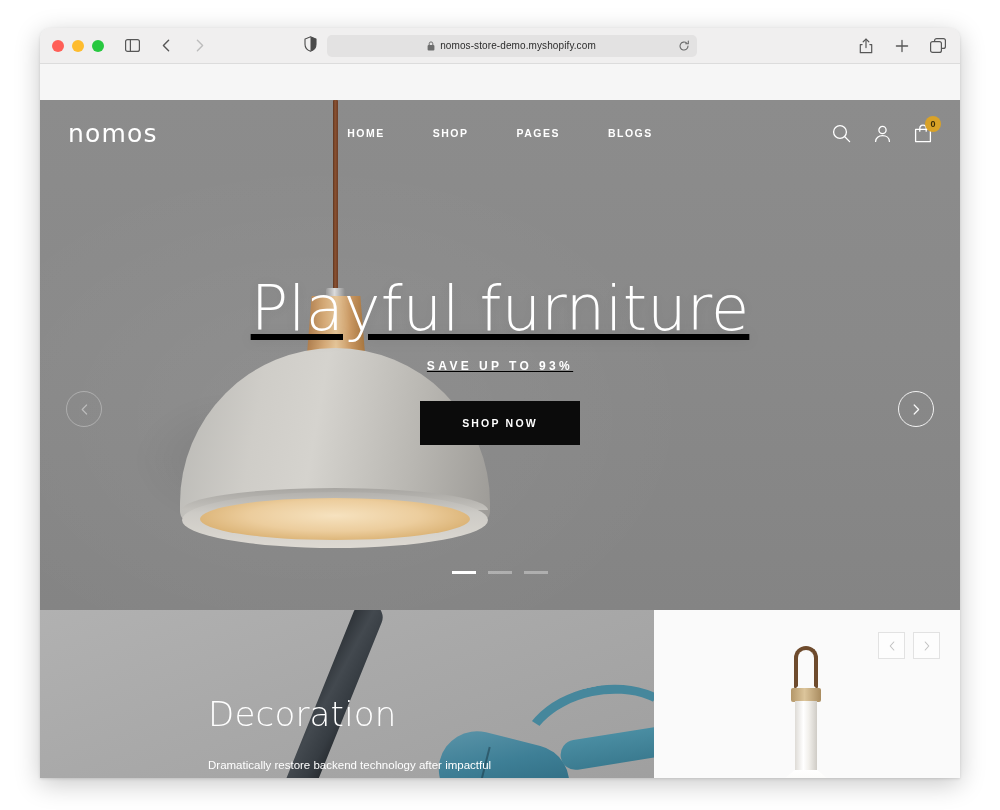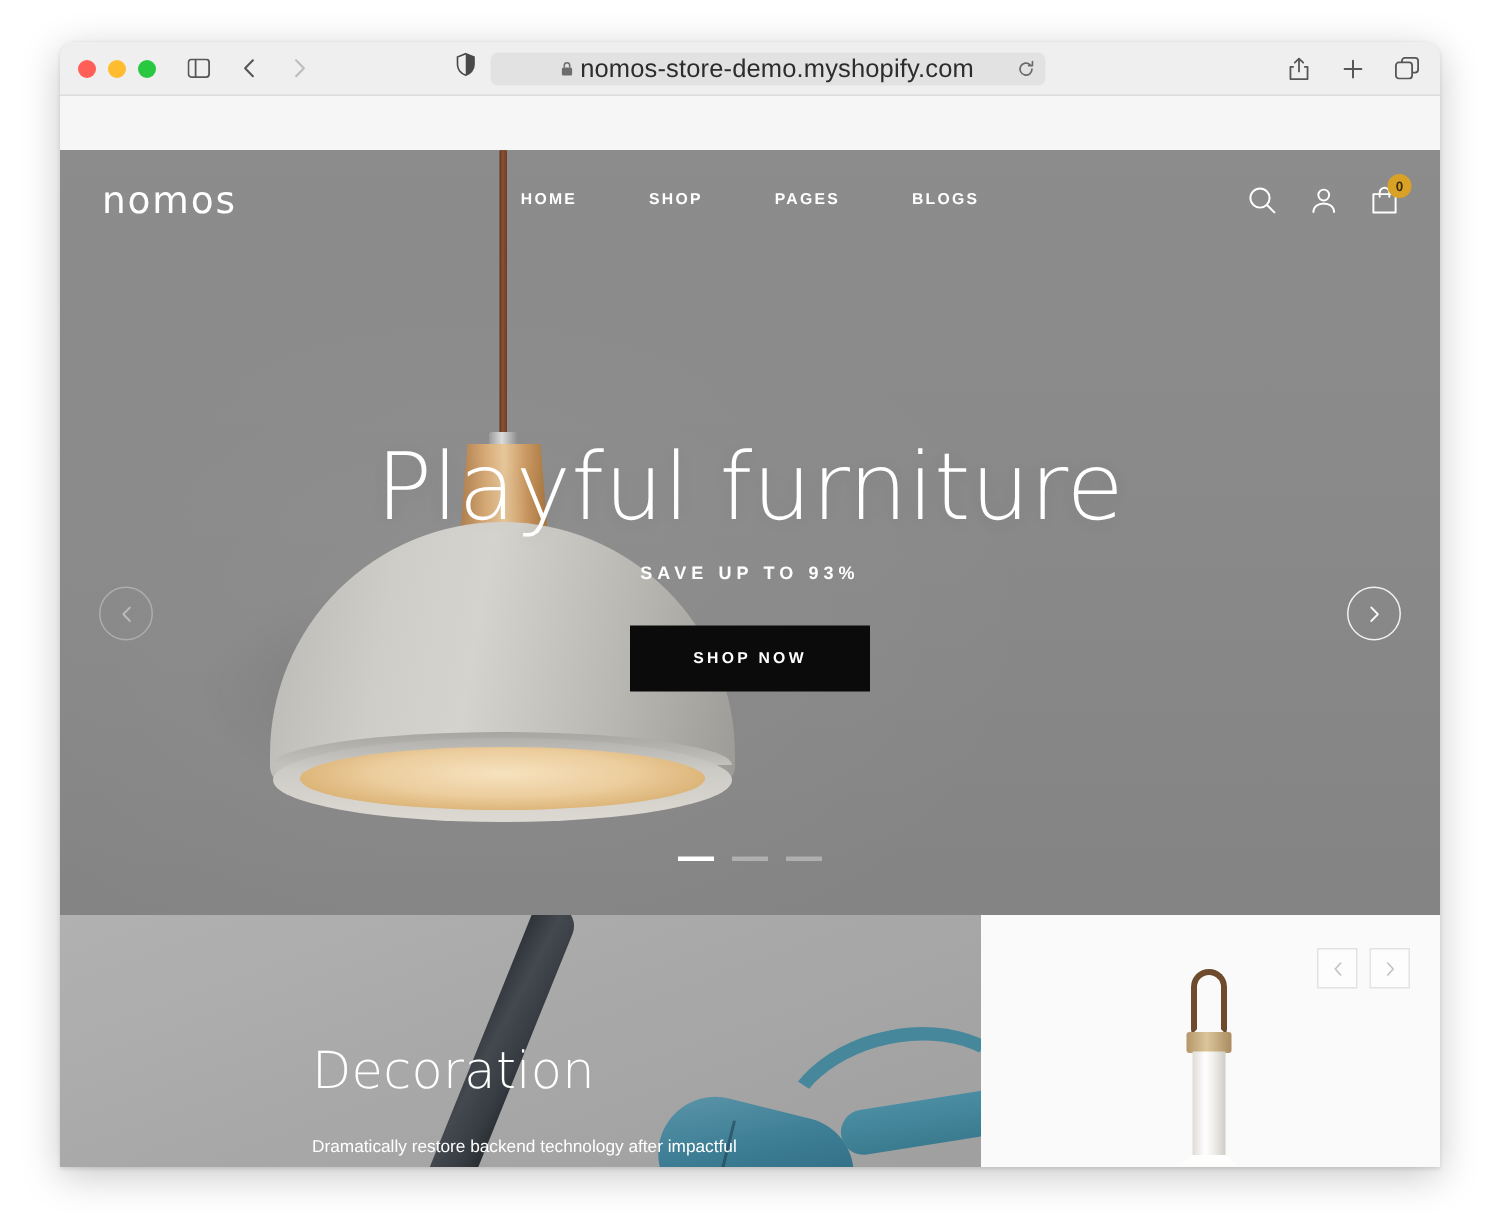--- a/index.html
+++ b/index.html
@@ -66,21 +66,21 @@
     background: #e3e2e2;
     border-radius: 5px;
     display: flex;
     align-items: center;
     justify-content: center;
     position: relative;
     padding: 0 22px;
   }
   .addressbar .lock { margin-right: 5px; color: #6d6d6d; display:flex; }
   .addressbar .url {
-    font-size: 17px;
+    font-size: 10px;
     color: #2c2c2c;
     letter-spacing: .1px;
     white-space: nowrap;
   }
   .addressbar .reload {
     position: absolute;
     right: 7px; top: 50%;
     transform: translateY(-50%);
     color: #6a6a6a;
     display: flex;
@@ -211,23 +211,24 @@
     font-size: 9px;
     font-weight: bold;
     display: flex;
     align-items: center;
     justify-content: center;
   }
 
   
   .hero-copy {
     position: absolute;
-    left: 0; right: 0; top: 192px;
+    left: 0; right: 0; top: 176px;
     text-align: center;
     z-index: 5;
+    text-decoration: underline;
   }
   .hero-title {
     color: #fff;
     font-size: 62px;
     font-weight: 300;
     line-height: 1.05;
     letter-spacing: .2px;
     font-family: "DejaVu Sans", sans-serif;
     text-shadow: 0 1px 12px rgba(0,0,0,.08);
   }

